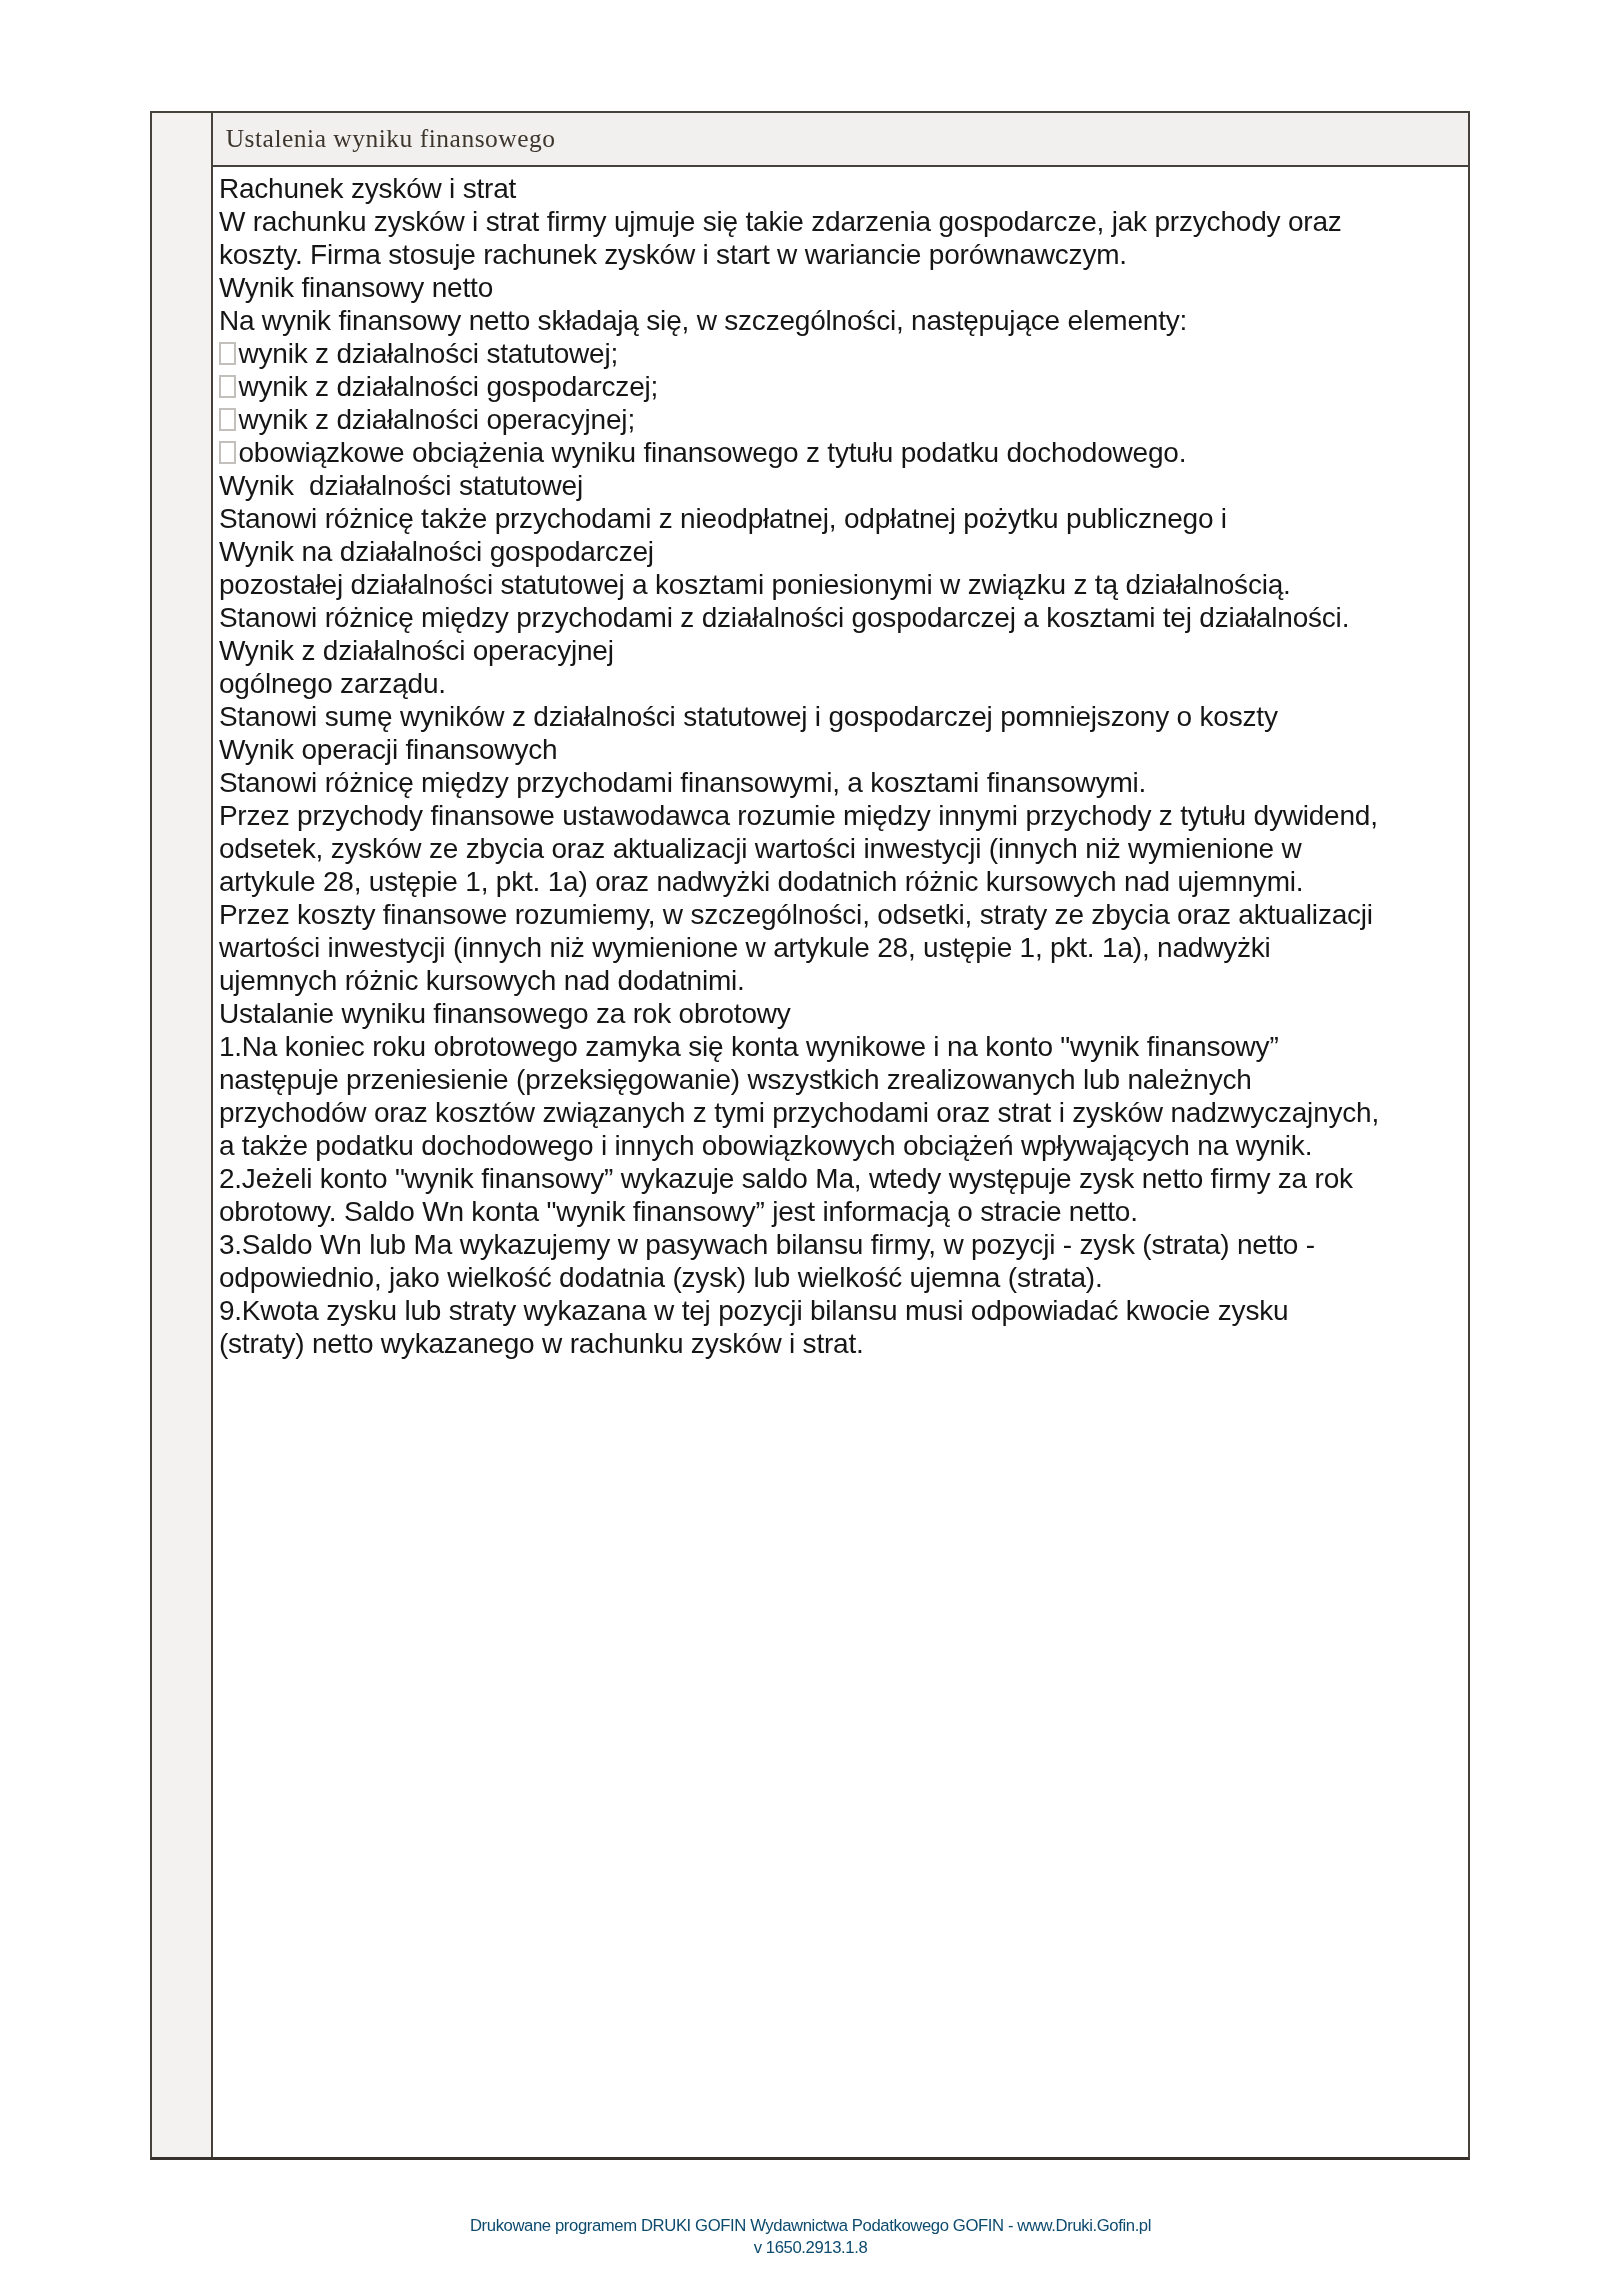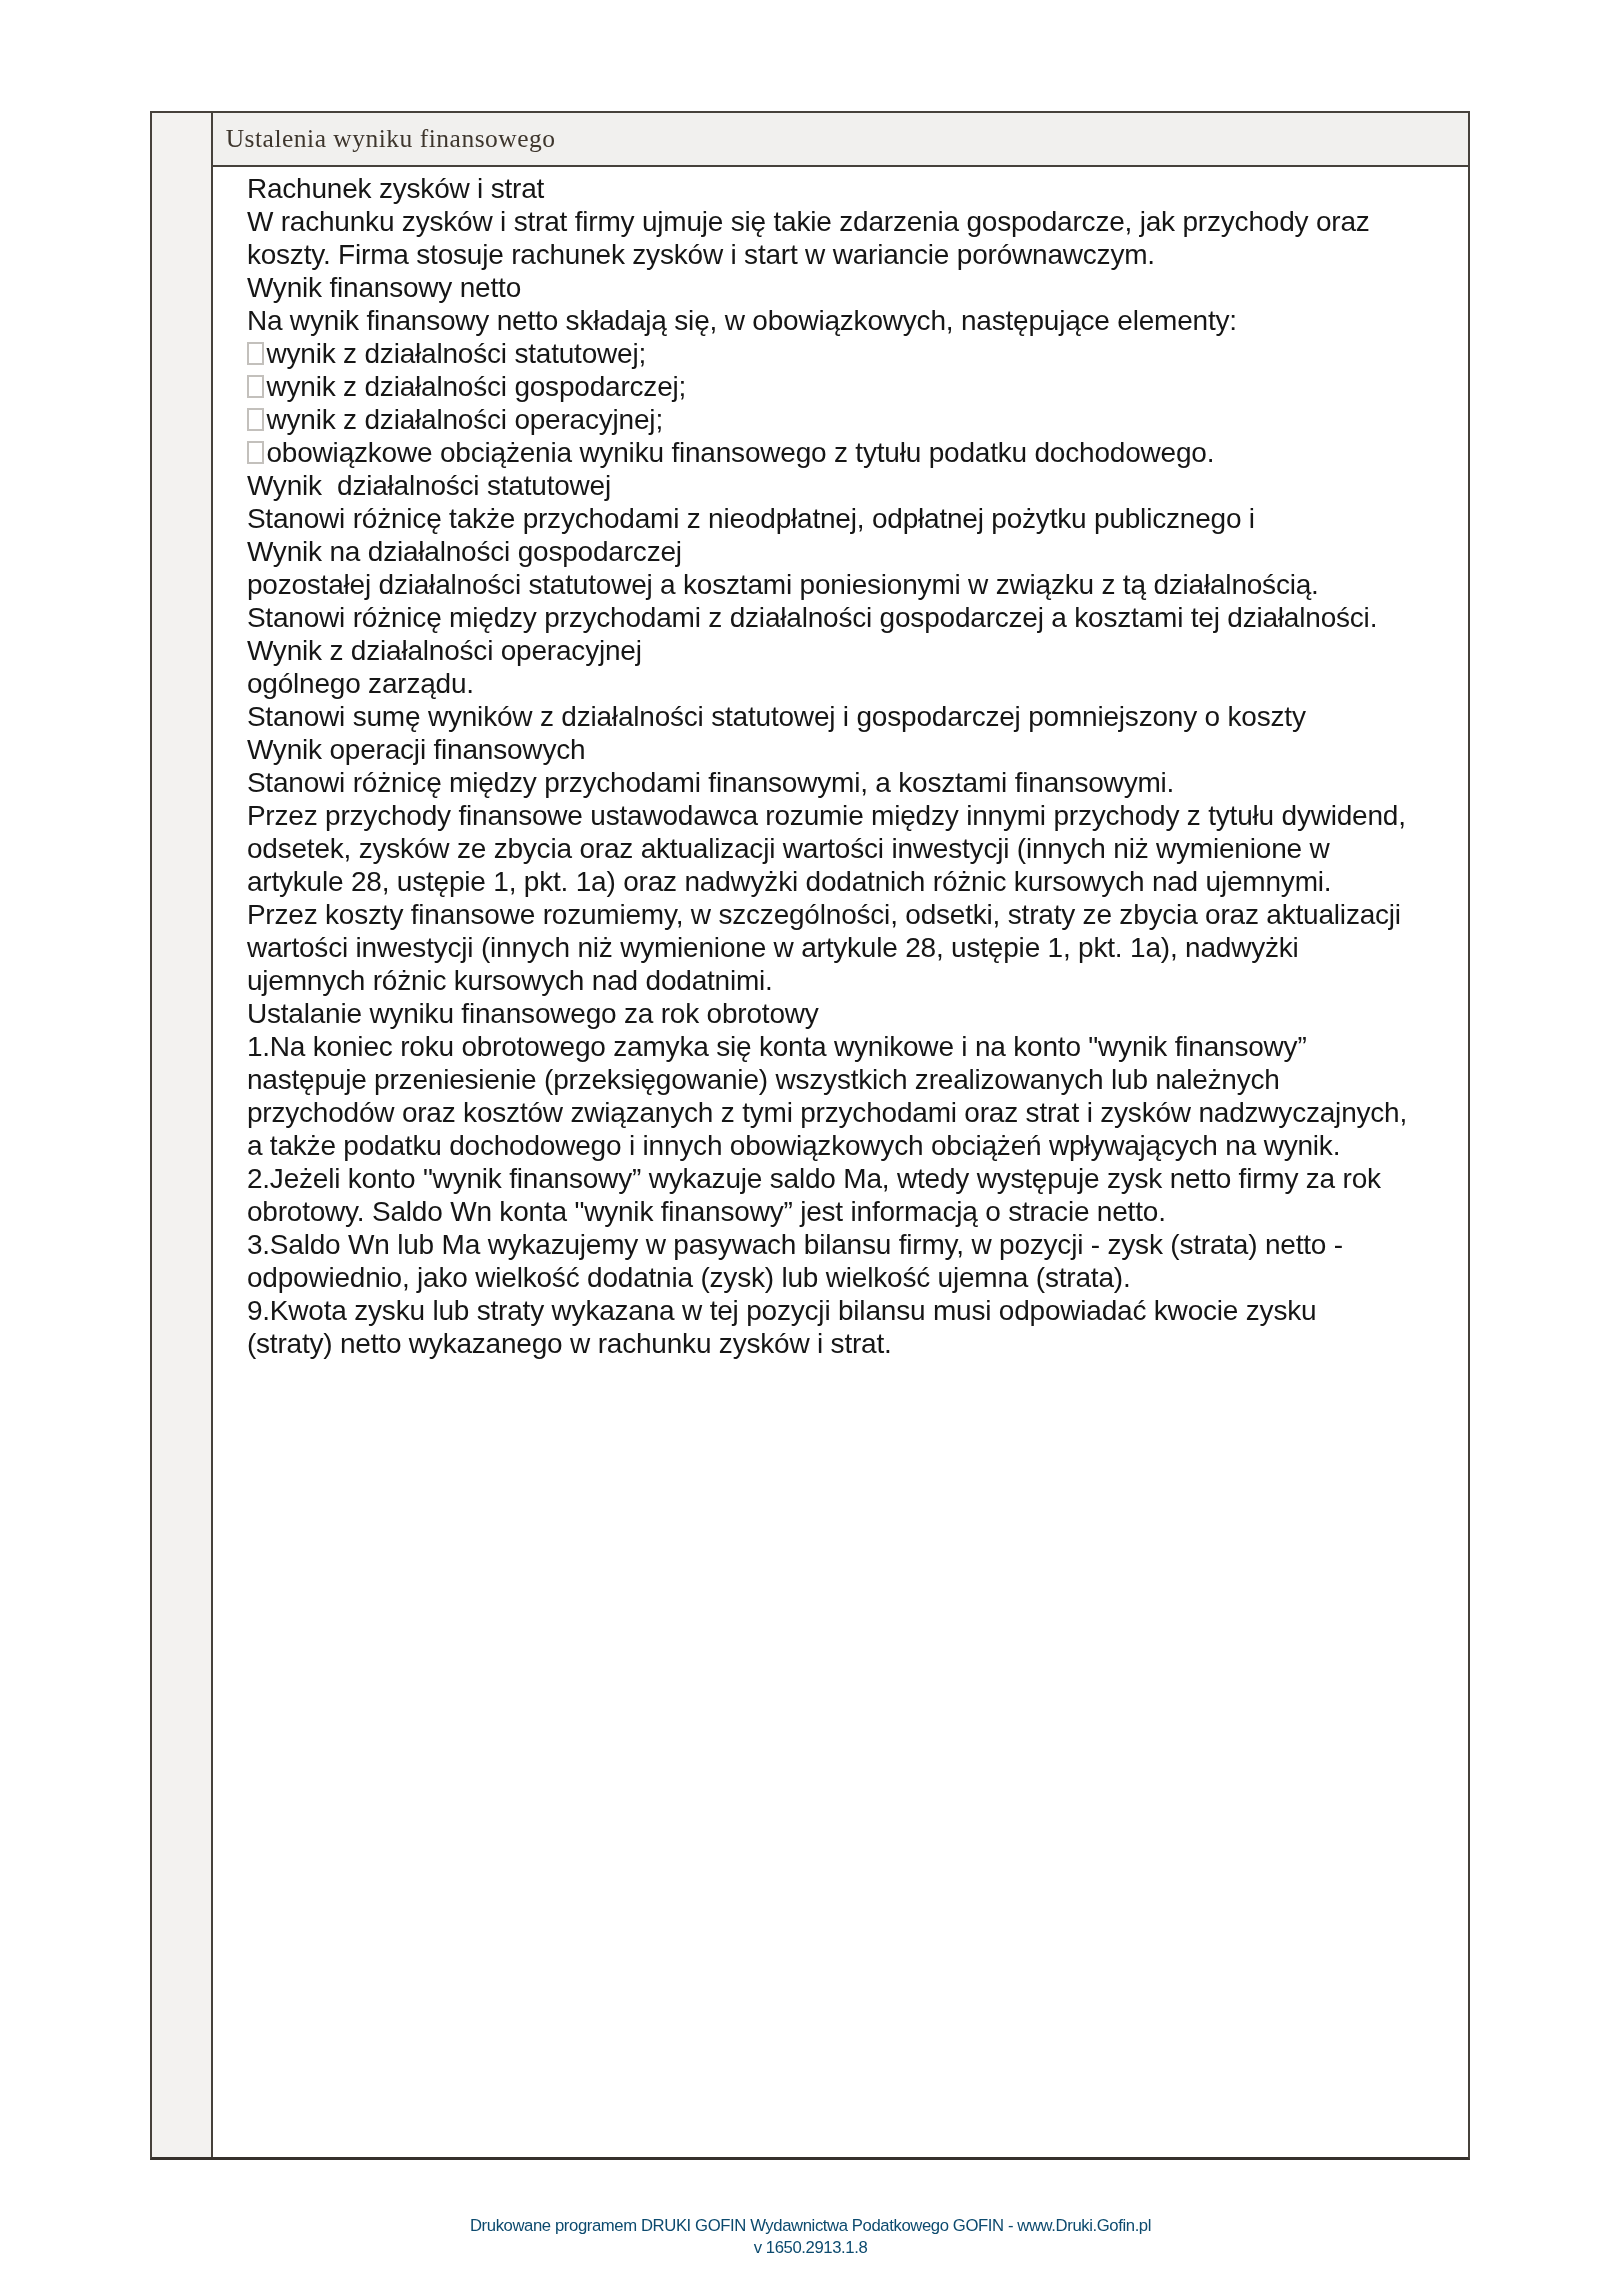--- a/index.html
+++ b/index.html
@@ -48,21 +48,20 @@
     font-family: "Liberation Serif", serif;
     font-size: 25.5px;
     color: #3e362d;
     letter-spacing: 0.5px;
   }
   .content-cell {
     flex: 1 1 auto;
     background: #ffffff;
     padding: 4.9px 5.9px 0 5.9px;
     overflow: hidden;
-    margin-left: 28px;
   }
   .text-line {
     font-size: 28px;
     line-height: 33px;
     color: #161616;
     white-space: pre;
     letter-spacing: -0.2px;
   }
   .notdef-box {
     display: inline-block;
@@ -94,21 +93,21 @@
     <div class="side-col"></div>
     <div class="main-col">
       <div class="header-row">
         <span>Ustalenia wyniku finansowego</span>
       </div>
       <div class="content-cell">
           <div class="text-line"><span>Rachunek zysków i strat</span></div>
           <div class="text-line"><span>W rachunku zysków i strat firmy ujmuje się takie zdarzenia gospodarcze, jak przychody oraz</span></div>
           <div class="text-line"><span>koszty. Firma stosuje rachunek zysków i start w wariancie porównawczym.</span></div>
           <div class="text-line"><span>Wynik finansowy netto</span></div>
-          <div class="text-line"><span>Na wynik finansowy netto składają się, w obowiązkowych, następujące elementy:</span></div>
+          <div class="text-line"><span>Na wynik finansowy netto składają się, w szczególności, następujące elementy:</span></div>
           <div class="text-line"><span class="notdef-box"></span><span>wynik z działalności statutowej;</span></div>
           <div class="text-line"><span class="notdef-box"></span><span>wynik z działalności gospodarczej;</span></div>
           <div class="text-line"><span class="notdef-box"></span><span>wynik z działalności operacyjnej;</span></div>
           <div class="text-line"><span class="notdef-box"></span><span>obowiązkowe obciążenia wyniku finansowego z tytułu podatku dochodowego.</span></div>
           <div class="text-line"><span>Wynik  działalności statutowej</span></div>
           <div class="text-line"><span>Stanowi różnicę także przychodami z nieodpłatnej, odpłatnej pożytku publicznego i</span></div>
           <div class="text-line"><span>Wynik na działalności gospodarczej</span></div>
           <div class="text-line"><span>pozostałej działalności statutowej a kosztami poniesionymi w związku z tą działalnością.</span></div>
           <div class="text-line"><span>Stanowi różnicę między przychodami z działalności gospodarczej a kosztami tej działalności.</span></div>
           <div class="text-line"><span>Wynik z działalności operacyjnej</span></div>

